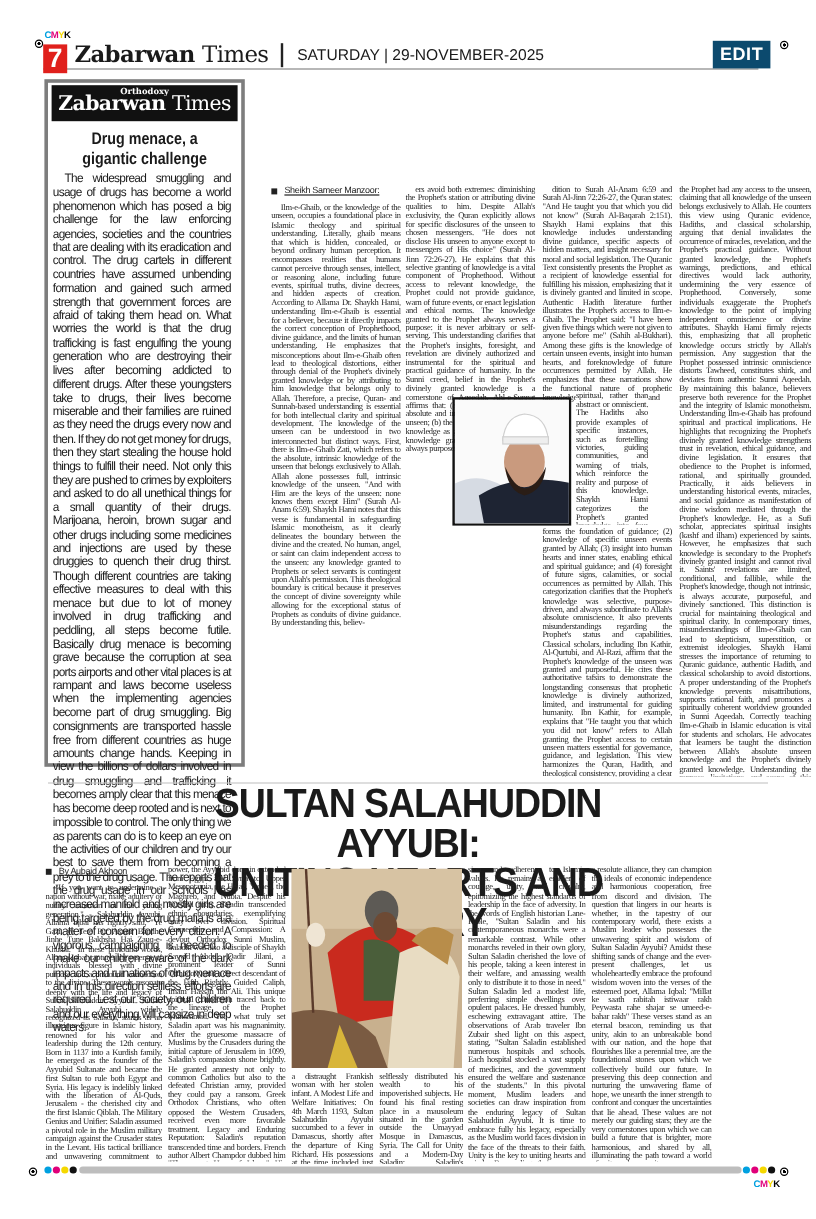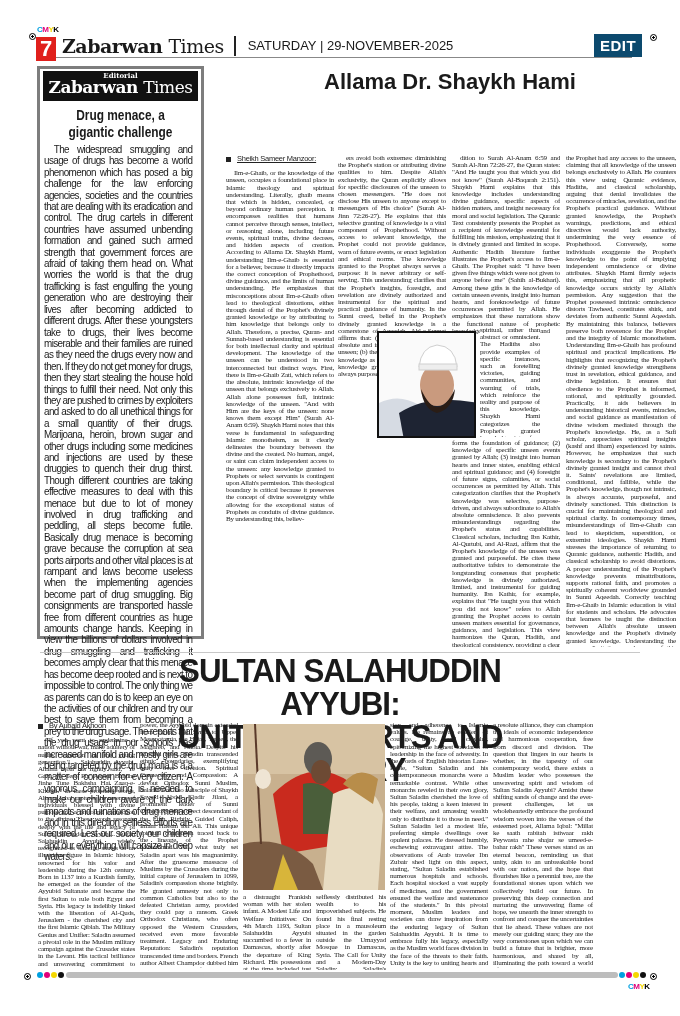--- a/index.html
+++ b/index.html
@@ -47,29 +47,28 @@
 <div id="masthead">
   <div id="page-num">7</div>
   <div id="paper-name"><b>Zabarwan</b> <span>Times</span></div>
   <div id="mast-sep"></div>
   <div id="date">SATURDAY | 29-NOVEMBER-2025</div>
 </div>
 <div id="edit-tag">EDIT</div>
 
 <div id="editorial">
   <div id="ed-head">
-    <div id="ed-label">Editorial</div>
+    <div id="ed-label">Orthodoxy</div>
     <div id="ed-title"><b>Zabarwan</b> <span>Times</span></div>
   </div>
   <div id="ed-headline">Drug menace, a gigantic challenge</div>
   <div id="ed-body">The widespread smuggling and usage of drugs has become a world phenomenon which has posed a big challenge for the law enforcing agencies, societies and the countries that are dealing with its eradication and control. The drug cartels in different countries have assumed unbending formation and gained such armed strength that government forces are afraid of taking them head on. What worries the world is that the drug trafficking is fast engulfing the young generation who are destroying their lives after becoming addicted to different drugs. After these youngsters take to drugs, their lives become miserable and their families are ruined as they need the drugs every now and then. If they do not get money for drugs, then they start stealing the house hold things to fulfill their need. Not only this they are pushed to crimes by exploiters and asked to do all unethical things for a small quantity of their drugs. Marijoana, heroin, brown sugar and other drugs including some medicines and injections are used by these druggies to quench their drug thirst. Though different countries are taking effective measures to deal with this menace but due to lot of money involved in drug trafficking and peddling, all steps become futile. Basically drug menace is becoming grave because the corruption at sea ports airports and other vital places is at rampant and laws become useless when the implementing agencies become part of drug smuggling. Big consignments are transported hassle free from different countries as huge amounts change hands. Keeping in view the billions of dollars involved in drug smuggling and trafficking it becomes amply clear that this menace has become deep rooted and is next to impossible to control. The only thing we as parents can do is to keep an eye on the activities of our children and try our best to save them from becoming a prey to the drug usage. The reports that the drug usage in our schools has increased manifold and mostly girls are being targeted by the drug mafia is a a matter of concern for every citizen. A vigorous campaigning is needed to make our children aware of the dark impacts and ruinations of drug menace and in this direction selfless efforts are required. Lest our society, our children and our everything will capsize in deep waters.</div>
 </div>
 
 <div id="ilm-headline">
-  <div id="ilm-h3" class="" style="font-size:22px;line-height:24px">Allama Dr. Shaykh Hami</div>
 </div>
 
 <div class="col" style="left:226px;top:155px;width:108px;height:492px">
   <div class="byline"><span class="bullet"></span><span>Sheikh Sameer Manzoor:</span></div>
   <p>Ilm-e-Ghaib, or the knowledge of the unseen, occupies a foundational place in Islamic theology and spiritual understanding. Literally, ghaib means that which is hidden, concealed, or beyond ordinary human perception. It encompasses realities that humans cannot perceive through senses, intellect, or reasoning alone, including future events, spiritual truths, divine decrees, and hidden aspects of creation. According to Allama Dr. Shaykh Hami, understanding Ilm-e-Ghaib is essential for a believer, because it directly impacts the correct conception of Prophethood, divine guidance, and the limits of human understanding. He emphasizes that misconceptions about Ilm-e-Ghaib often lead to theological distortions, either through denial of the Prophet's divinely granted knowledge or by attributing to him knowledge that belongs only to Allah. Therefore, a precise, Quran- and Sunnah-based understanding is essential for both intellectual clarity and spiritual development. The knowledge of the unseen can be understood in two interconnected but distinct ways. First, there is Ilm-e-Ghaib Zati, which refers to the absolute, intrinsic knowledge of the unseen that belongs exclusively to Allah. Allah alone possesses full, intrinsic knowledge of the unseen. "And with Him are the keys of the unseen: none knows them except Him" (Surah Al-Anam 6:59). Shaykh Hami notes that this verse is fundamental in safeguarding Islamic monotheism, as it clearly delineates the boundary between the divine and the created. No human, angel, or saint can claim independent access to the unseen: any knowledge granted to Prophets or select servants is contingent upon Allah's permission. This theological boundary is critical because it preserves the concept of divine sovereignty while allowing for the exceptional status of Prophets as conduits of divine guidance. By understanding this, believ-</p>
 </div>
 <div class="col" style="left:338px;top:155px;width:108px;height:492px">
   <p>ers avoid both extremes: diminishing the Prophet's station or attributing divine qualities to him. Despite Allah's exclusivity, the Quran explicitly allows for specific disclosures of the unseen to chosen messengers. "He does not disclose His unseen to anyone except to messengers of His choice" (Surah Al-Jinn 72:26-27). He explains that this selective granting of knowledge is a vital component of Prophethood. Without access to relevant knowledge, the Prophet could not provide guidance, warn of future events, or enact legislation and ethical norms. The knowledge granted to the Prophet always serves a purpose: it is never arbitrary or self-serving. This understanding clarifies that the Prophet's insights, foresight, and revelation are divinely authorized and instrumental for the spiritual and practical guidance of humanity. In the Sunni creed, belief in the Prophet's divinely granted knowledge is a cornerstone of Aqeedah. Ahl-e-Sunnat affirms that: (a) Allah alone possesses absolute and intrinsic knowledge of the unseen; (b) the Prophet received selected knowledge as granted by Allah; and (c) knowledge granted to the Prophet is always purposeful.</p>
 </div>
 <div class="col" style="left:452px;top:155px;width:108px;height:492px">

